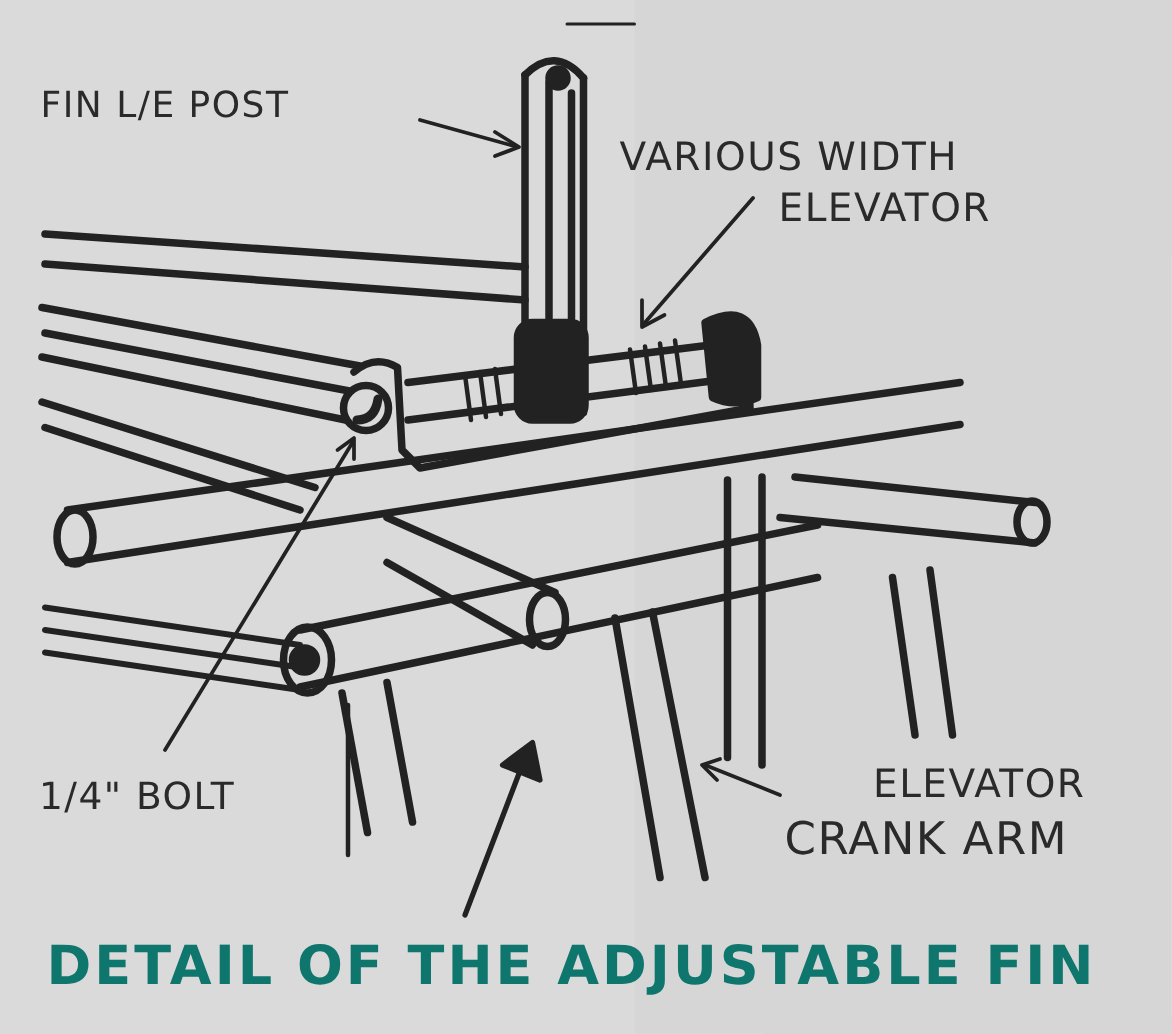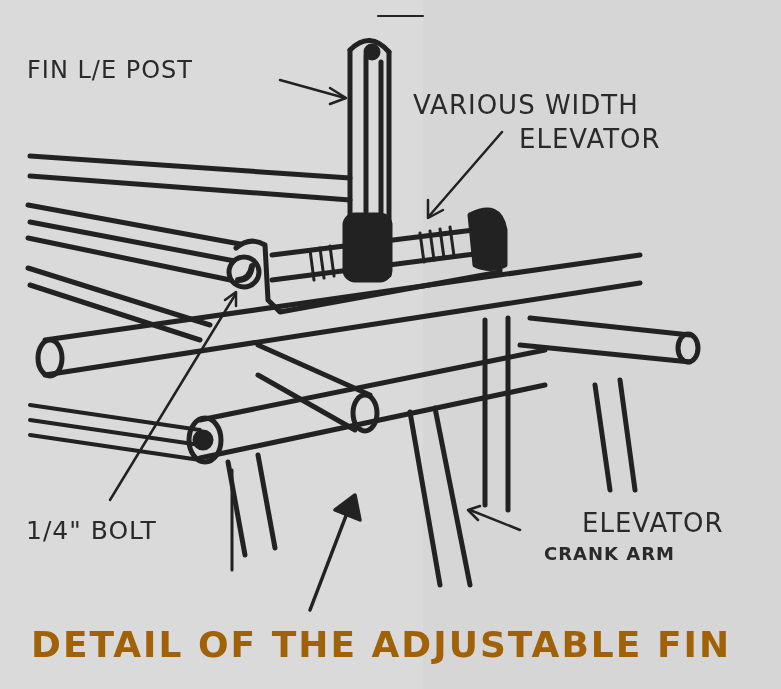--- a/index.html
+++ b/index.html
@@ -6,22 +6,22 @@
   body { width:781px; height:689px; background:#dcdcdc; overflow:hidden; position:relative; }
   .page { position:absolute; left:0; top:0; width:781px; height:689px; background:#dadada; }
   .page-right { position:absolute; left:423px; top:0; width:358px; height:689px; background:#d6d6d6; }
   svg.art { position:absolute; left:0; top:0; width:781px; height:689px; }
   .label { position:absolute; font-family:"DejaVu Sans", sans-serif; color:#2a2a2a; letter-spacing:1px; white-space:nowrap; line-height:1; }
   .lbl-post { left:27px; top:58px; font-size:24px; }
   .lbl-wash1 { left:413px; top:92px; font-size:26px;text-align:right; }
   .lbl-wash2 { left:519px; top:126px; font-size:26px; }
   .lbl-bolt { left:26px; top:518px; font-size:25px; }
   .lbl-elev1 { left:542px; top:510px; font-size:26px;margin-left:40px; }
-  .lbl-elev2 { left:544px; top:545px; font-size:18px;font-weight:bold; }
-  .caption { left:31px; top:627px; font-size:36px; font-weight:bold; letter-spacing:2px; color:#a16207; }
+  .lbl-elev2 { left:523px; top:545px; font-size:30px; }
+  .caption { left:31px; top:627px; font-size:36px; font-weight:bold; letter-spacing:2px; color:#0f766e; }
 </style>
 </head>
 <body>
 
 <div class="page"></div>
 <div class="page-right"></div>
 
 <svg class="art" viewBox="0 0 781 689">
   <g stroke="#222" fill="none" stroke-linecap="round" stroke-linejoin="round">
 

